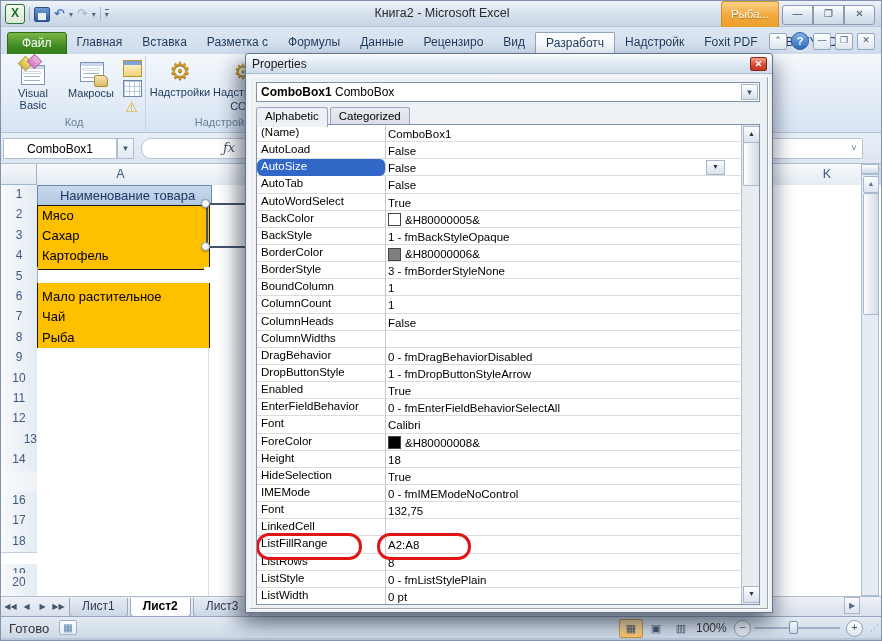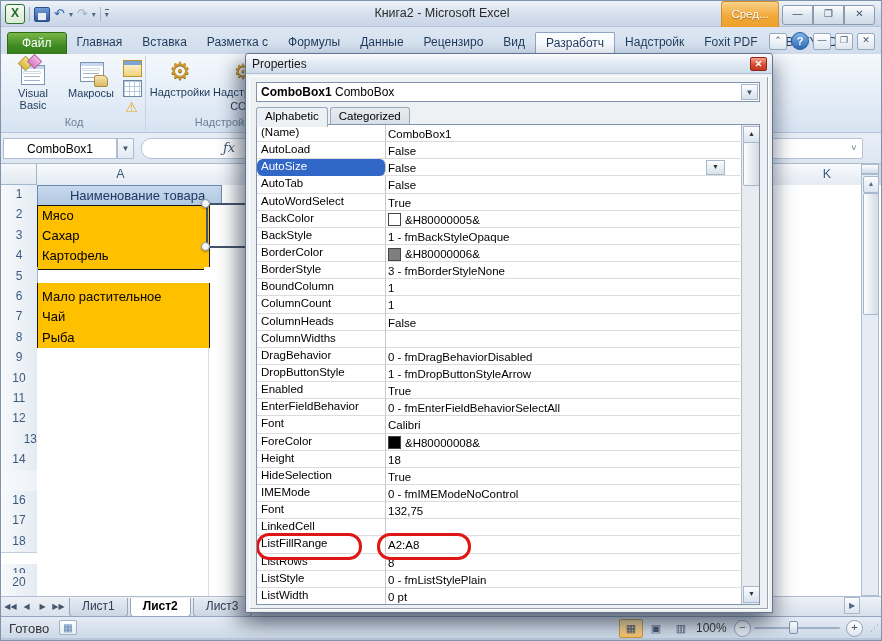--- a/index.html
+++ b/index.html
@@ -95,21 +95,21 @@
     border-right:1px solid #9eb6ce;border-bottom:1px solid #9eb6ce;
     text-align:center;line-height:20px;color:#3d5a7e;font-size:12.5px;}
   .rowsarea{left:0;top:184px;width:882px;height:411px;background:#fff;overflow:hidden;}
   .rowhead{position:absolute;left:0;width:36px;background:linear-gradient(90deg,#f8fafc,#e4ebf3);
     border-right:1px solid #9eb6ce;border-bottom:1px solid #c3cfdd;
     text-align:center;color:#3d5a7e;font-size:12px;}
   .gridcell{position:absolute;background:#fff;border-bottom:1px solid #d6dde8;border-right:1px solid #d6dde8;}
   .cellA{position:absolute;left:36px;width:167px;font-size:13px;color:#000;
     padding:2px 0 0 4px;overflow:hidden;white-space:nowrap;}
   .cellA.header{background:linear-gradient(#c8d9ec,#aec6e0);border:1px solid #6a8ab5;
-    text-align:center;color:#1f3864;padding-left:16px;}
+    text-align:center;color:#1f3864;padding-left:6px;}
   .cellA.item{background:#ffc000;border:1px solid #141414;border-top:none;}
   .cellA.item.first{border-top:1px solid #141414;}
   .handle{position:absolute;width:9px;height:9px;border-radius:50%;background:#f4f6f8;
     border:1px solid #8a97a8;box-shadow:0 1px 2px rgba(0,0,0,.3);}
   .ctrl-line{position:absolute;background:#44546a;}
   .vscroll{left:860px;top:163px;width:18px;height:432px;background:#e6ecf4;border:1px solid #aebdd1;}
   .scrbtn{position:absolute;left:1px;width:14px;height:15px;background:linear-gradient(#fcfdfe,#dce5f0);
     border:1px solid #a8b8cc;font-size:7px;text-align:center;line-height:14px;color:#5a6c84;border-radius:2px;}
   .splitbox{left:860px;top:163px;width:18px;height:10px;background:linear-gradient(#fff,#cfdae8);border:1px solid #a8b8cc;}
 
@@ -195,21 +195,21 @@
       <div class="xlicon">X</div>
       <div class="qsep"></div>
       <div class="saveicon"></div>
       <span class="qbtn undo">↶</span>
       <span class="ddcaret">▾</span>
       <span class="qbtn redo">↷</span>
       <span class="ddcaret">▾</span>
       <div class="qsep"></div>
       <span class="ddcaret" style="border-top:1px solid #55677e;">▾</span>
     </div>
-    <div class="abs ctxgroup">Сред...</div>
+    <div class="abs ctxgroup">Рыба...</div>
     <div class="abs winbtns">
       <div class="wbtn">—</div>
       <div class="wbtn">❐</div>
       <div class="wbtn">✕</div>
     </div>
   </div>
 
   <div class="abs tabrow" id="tabrow">
       <div class="rtab file">Файл</div>
       <div class="rtab">Главная</div>

